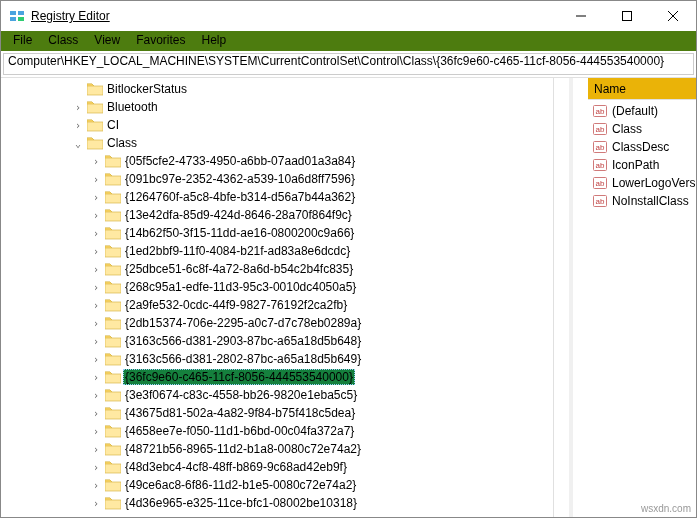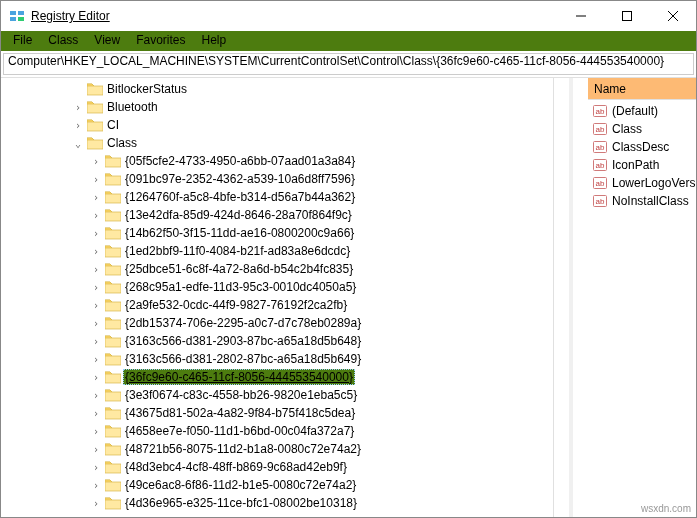--- a/index.html
+++ b/index.html
@@ -9,29 +9,29 @@
     .titlebar-title { flex: 1; font-size: 12px; }
     .titlebar-controls { display: flex; height: 100%; }
     .titlebar-btn { width: 46px; height: 30px; display: flex; align-items: center; justify-content: center; font-family: "Segoe MDL2 Assets", sans-serif; font-size: 10px; color: #000; }
     .menubar { height: 20px; display: flex; padding: 0 4px; background: #4d7c0f; }
     .menu-item { padding: 2px 8px; }
     .addressbar { height: 22px; border: 1px solid #ccc; margin: 2px 2px 0 2px; display: flex; align-items: flex-start; padding: 0 4px; background: #fff; font-size: 12px; white-space: nowrap; overflow: hidden; }
     .content { flex: 1; display: flex; overflow: hidden; border-top: 1px solid #e0e0e0; margin-top: 2px; gap: 15px; }
     .tree-pane { flex: 1; overflow-y: scroll; overflow-x: hidden; border-right: 1px solid #e0e0e0; padding: 2px 0; }
     .splitter { width: 4px; background: #f0f0f0; cursor: col-resize; }
     .list-pane { width: 108px; overflow: hidden; display: flex; flex-direction: column; }
-    .list-header { height: 22px; border-bottom: 1px solid #e0e0e0; display: flex; align-items: center; padding: 0 6px; background: #fdba74; font-size: 12px; }
+    .list-header { height: 22px; border-bottom: 1px solid #e0e0e0; display: flex; align-items: center; padding: 0 6px; background: #eab308; font-size: 12px; }
     .list-body { flex: 1; padding: 2px 0; }
     .list-item { height: 18px; display: flex; align-items: center; padding: 0 4px; white-space: nowrap; }
     .tree-row { height: 18px; display: flex; align-items: center; white-space: nowrap; position: relative; }
     .tree-row .expander { width: 14px; text-align: center; font-size: 10px; color: #666; user-select: none; font-family: Consolas, monospace; }
     .tree-row .expander.none { visibility: hidden; }
     .folder-icon { width: 16px; height: 14px; margin: 0 4px 0 2px; flex-shrink: 0; }
     .tree-label { font-size: 12px; }
-    .tree-row.selected .tree-label { background: #4d7c0f; border: 1px dotted #99d1ff; padding: 0 1px; margin: -1px 0 -1px -2px; text-decoration: underline; }
+    .tree-row.selected .tree-label { background: #15803d; border: 1px dotted #99d1ff; padding: 0 1px; margin: -1px 0 -1px -2px; }
     .reg-icon { width: 16px; height: 16px; margin-right: 4px; flex-shrink: 0; display: flex; align-items: center; justify-content: flex-start; }
     .footer { position: absolute; bottom: 4px; right: 6px; font-size: 10px; color: #999; }
     ::-webkit-scrollbar { width: 17px; background: #f0f0f0; }
     ::-webkit-scrollbar-thumb { background: #cdcdcd; }
     ::-webkit-scrollbar-button { background: #f0f0f0; height: 17px; }
   </style>
 </head>
 <body>
 
 <div class="titlebar">
@@ -237,21 +237,21 @@
           <path d="M0 2 L5 2 L7 4 L0 4 Z" fill="#ffd766" stroke="#d9b84a" stroke-width="0.7"></path>
         </svg>
         <span class="tree-label">{4658ee7e-f050-11d1-b6bd-00c04fa372a7}</span>
       </div>
       <div class="tree-row" style="padding-left: 88px;">
         <span class="expander ">›</span>
         <svg class="folder-icon" viewBox="0 0 16 14">
           <path d="M0 2 L5 2 L7 4 L16 4 L16 13 L0 13 Z" fill="#ffe9a2" stroke="#d9b84a" stroke-width="0.7"></path>
           <path d="M0 2 L5 2 L7 4 L0 4 Z" fill="#ffd766" stroke="#d9b84a" stroke-width="0.7"></path>
         </svg>
-        <span class="tree-label">{48721b56-8075-11d2-b1a8-0080c72e74a2}</span>
+        <span class="tree-label">{48721b56-8965-11d2-b1a8-0080c72e74a2}</span>
       </div>
       <div class="tree-row" style="padding-left: 88px;">
         <span class="expander ">›</span>
         <svg class="folder-icon" viewBox="0 0 16 14">
           <path d="M0 2 L5 2 L7 4 L16 4 L16 13 L0 13 Z" fill="#ffe9a2" stroke="#d9b84a" stroke-width="0.7"></path>
           <path d="M0 2 L5 2 L7 4 L0 4 Z" fill="#ffd766" stroke="#d9b84a" stroke-width="0.7"></path>
         </svg>
         <span class="tree-label">{48d3ebc4-4cf8-48ff-b869-9c68ad42eb9f}</span>
       </div>
       <div class="tree-row" style="padding-left: 88px;">

